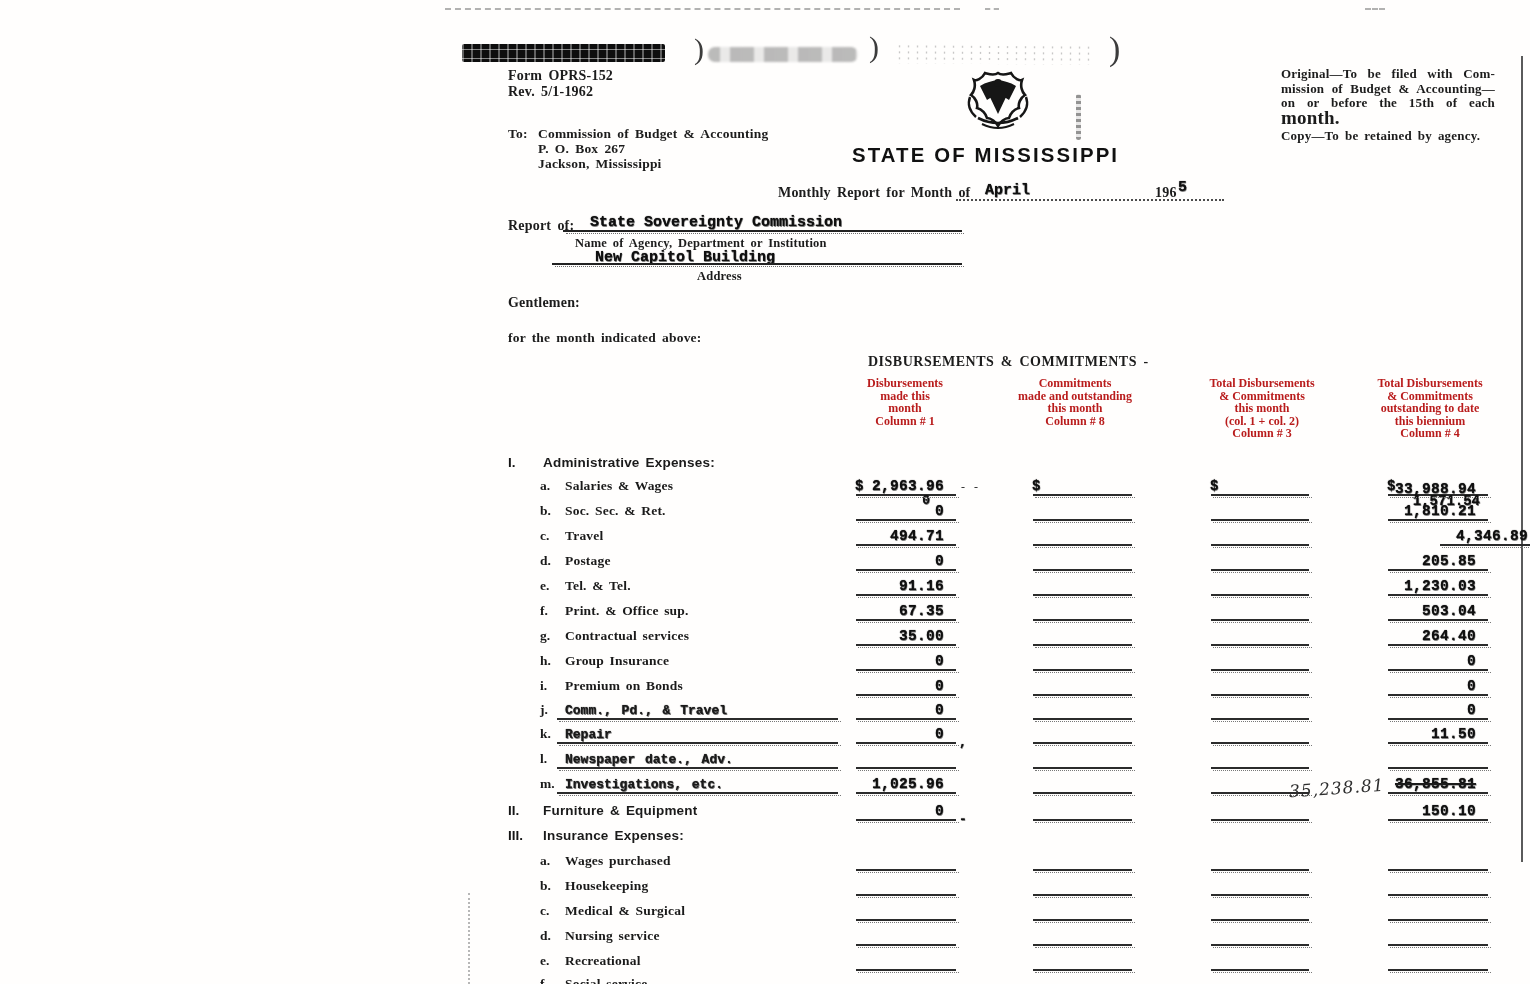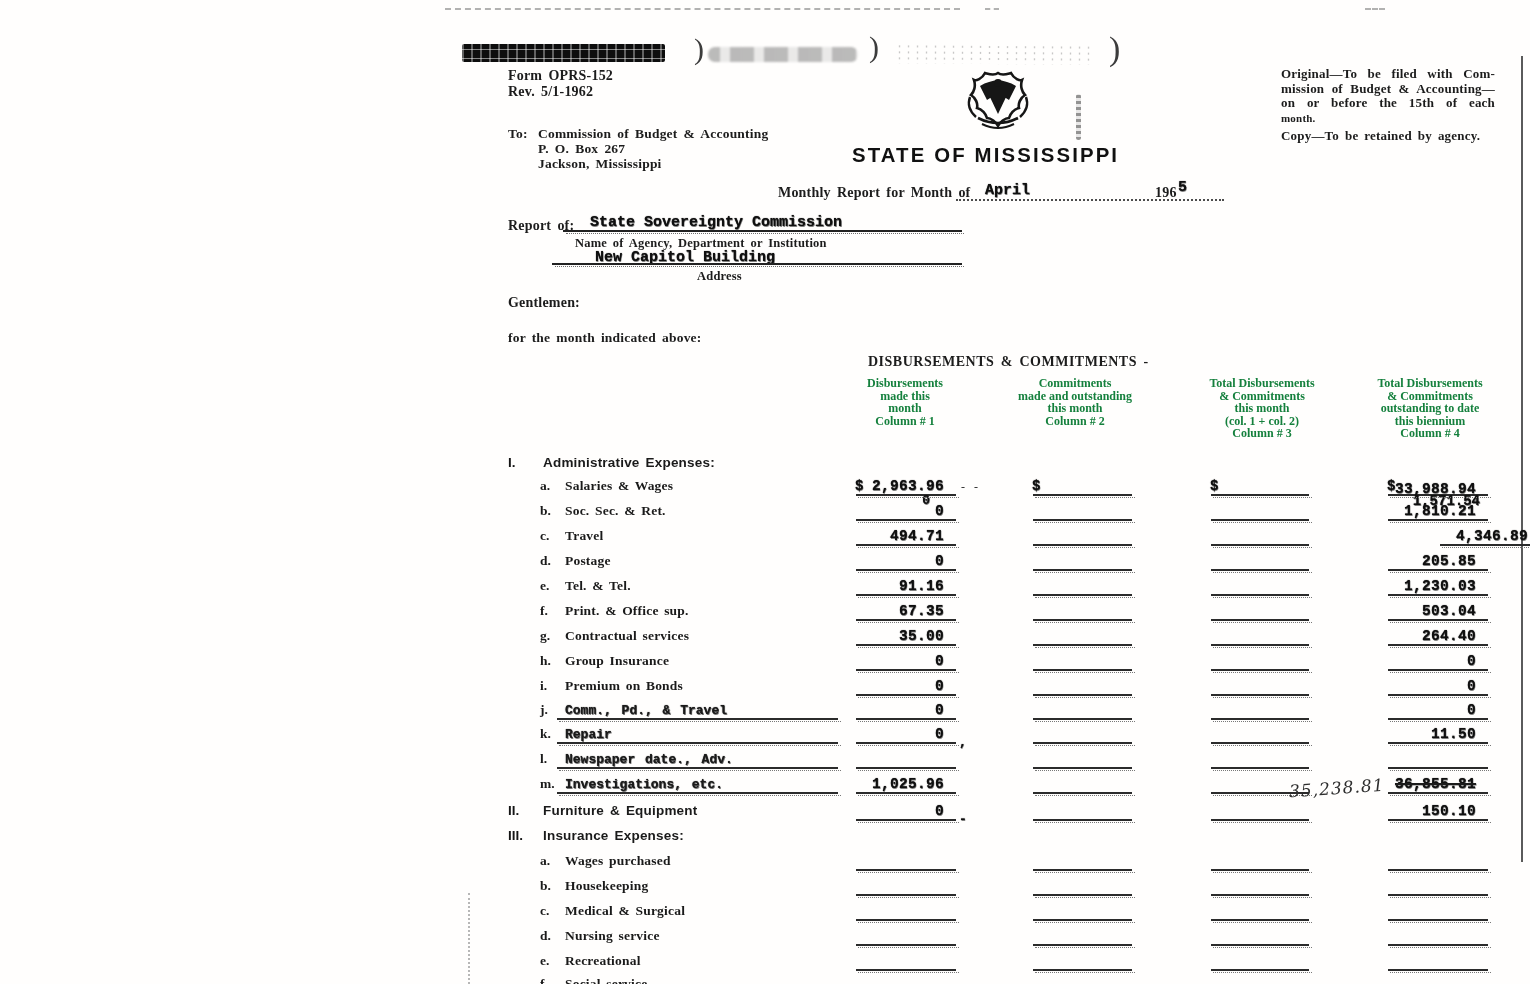--- a/index.html
+++ b/index.html
@@ -41,21 +41,21 @@
   .val.low{bottom:-3px;}
   .strike{text-decoration:line-through;text-decoration-thickness:2px;text-decoration-color:#1b1b1b;}
   .stray{position:absolute;right:26px;bottom:-14px;font-size:13px;}
   .overlap{position:absolute;right:8px;bottom:-15px;font-size:14px;}
   .hand{position:absolute;right:103px;bottom:-6px;font-family:"DejaVu Serif",serif;font-style:italic;font-weight:500;
         font-size:17px;color:#2d2d2d;transform:rotate(-4deg);white-space:nowrap;letter-spacing:1px;}
   .aftermark{position:absolute;left:calc(100% + 3px);bottom:-8px;font-size:13px;}
   .trailmark{position:absolute;left:calc(100% + 5px);bottom:-1px;font-size:12px;color:#2c2c2c;letter-spacing:3px;white-space:nowrap;}
 
   
-  .colhead{position:absolute;top:377px;font:700 12px "Liberation Serif",serif;line-height:12.5px;text-align:center;color:#15803d;}
+  .colhead{position:absolute;top:377px;font:700 12px "Liberation Serif",serif;line-height:12.5px;text-align:center;color:#b91c1c;}
 
   
   .redaction{position:absolute;left:462px;top:44px;width:203px;height:18px;background-color:#0d0d0d;border-radius:2px;
      background-image:repeating-linear-gradient(90deg,rgba(255,255,255,.35) 0 2px,transparent 2px 9px),
                       repeating-linear-gradient(0deg,transparent 0 3px,rgba(255,255,255,.5) 3px 4px,transparent 4px 9px);}
   .smudge-h{position:absolute;left:708px;top:47px;width:150px;height:15px;border-radius:7px;filter:blur(1px);opacity:.85;
      background:repeating-linear-gradient(90deg,rgba(110,110,110,.55) 0 12px,rgba(165,165,165,.28) 12px 22px,rgba(95,95,95,.5) 22px 34px);}
   .speckles{position:absolute;left:895px;top:44px;width:200px;height:20px;opacity:.35;transform:rotate(.4deg);
      background-image:radial-gradient(rgba(80,80,80,.9) 1px,transparent 1.3px);background-size:9px 6px;}
   .smudge-v{position:absolute;left:1076px;top:94px;width:5px;height:46px;border-radius:3px;filter:blur(.7px);opacity:.8;
@@ -87,21 +87,21 @@
 
   <div class="abs printed" style="left:508px;top:126px;font-size:13.5px;">To:</div>
   <div class="abs printed" style="left:538px;top:126px;font-size:13.5px;">Commission of Budget &amp; Accounting</div>
   <div class="abs printed" style="left:538px;top:141px;font-size:13.5px;">P. O. Box 267</div>
   <div class="abs printed" style="left:538px;top:156px;font-size:13.5px;">Jackson, Mississippi</div>
 
   <div class="abs" style="left:1281px;top:67px;width:214px;">
     <div class="printed just" style="font-size:13px;line-height:14.5px;">Original—To be filed with Com-</div>
     <div class="printed just" style="font-size:13px;line-height:14.5px;">mission of Budget &amp; Accounting—</div>
     <div class="printed just" style="font-size:13px;line-height:14.5px;">on or before the 15th of each</div>
-    <div class="printed" style="font-size:11px;line-height:14.5px;">month.</div>
+    <div class="printed" style="font-size:19px;line-height:14.5px;">month.</div>
   </div>
   <div class="abs printed" style="left:1281px;top:128px;font-size:13px;">Copy—To be retained by agency.</div>
 
   <div class="abs" style="left:962px;top:70px;">
     <svg width="72" height="64" viewBox="0 0 72 64">
       <path d="M36 3 C40 6 45 4 49 3 C52 9 58 11 60 10 C58 16 60 22 63 25 C58 28 56 34 57 38 C52 39 48 44 47 48 C43 48 38 52 36 56 C34 52 29 48 25 48 C24 44 20 39 15 38 C16 34 14 28 9 25 C12 22 14 16 12 10 C14 11 20 9 23 3 C27 4 32 6 36 3 Z" fill="none" stroke="#161616" stroke-width="2.6"></path>
       <path d="M18 16 Q36 5 54 16 L47 30 Q36 22 25 30 Z" fill="#161616"></path>
       <circle cx="36" cy="13" r="4" fill="#161616"></circle>
       <path d="M27 25 L45 25 L36 44 Z" fill="#161616"></path>
       <path d="M8 27 Q4 38 14 47" fill="none" stroke="#161616" stroke-width="2.4"></path>
@@ -136,21 +136,21 @@
   <div class="colhead" style="left:851px;width:108px;">
     <div>Disbursements</div>
     <div>made this</div>
     <div>month</div>
     <div>Column # 1</div>
   </div>
   <div class="colhead" style="left:993px;width:164px;">
     <div>Commitments</div>
     <div>made and outstanding</div>
     <div>this month</div>
-    <div>Column # 2</div>
+    <div>Column # 8</div>
   </div>
   <div class="colhead" style="left:1186px;width:152px;">
     <div>Total Disbursements</div>
     <div>&amp; Commitments</div>
     <div>this month</div>
     <div>(col. 1 + col. 2)</div>
     <div>Column # 3</div>
   </div>
   <div class="colhead" style="left:1354px;width:152px;">
     <div>Total Disbursements</div>

